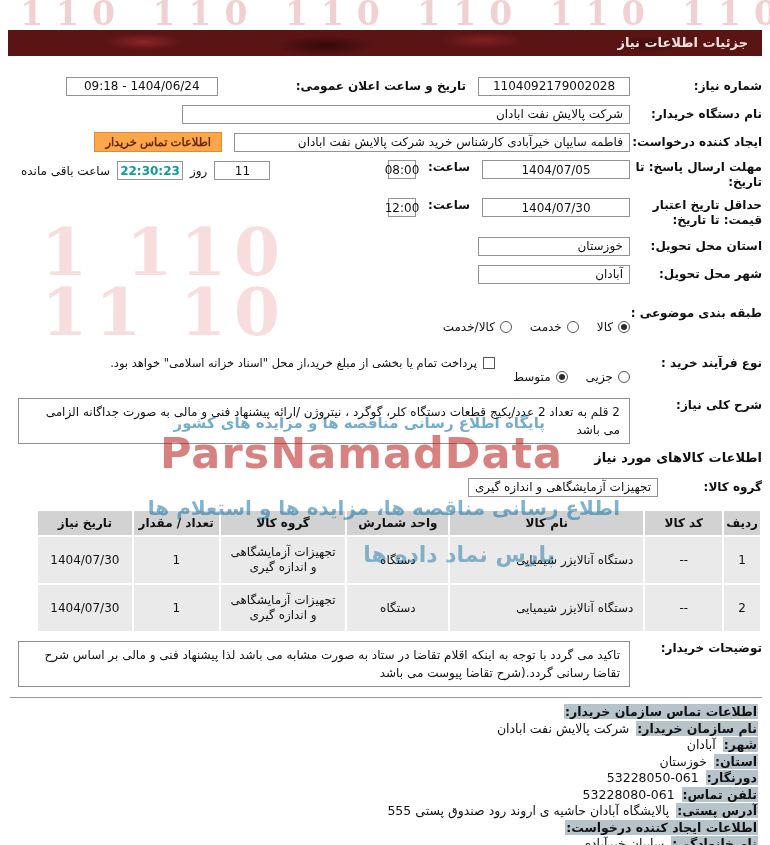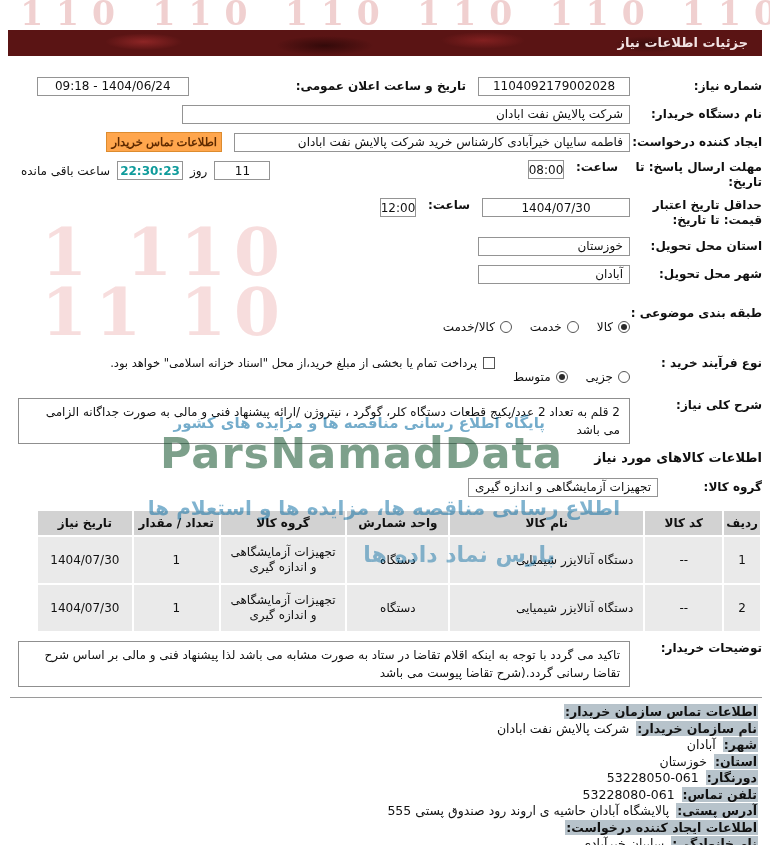--- a/index.html
+++ b/index.html
@@ -13,21 +13,21 @@
       font-family:"DejaVu Serif", serif; font-weight:bold; font-size:33px; letter-spacing:13px;
       color:#d98585; opacity:.38; }
   .wm-digits-mid { position:absolute; top:222px; left:-12px; width:300px; white-space:pre-line;
       font-family:"DejaVu Serif", serif; font-weight:bold; font-size:66px; line-height:60px; letter-spacing:8px;
       color:#eca7a7; opacity:.38; }
   .wm-fa { color:#0369a1; font-weight:bold; position:absolute; }
   .wm-fa-1 { top:414px; right:225px; font-size:15px; opacity:.55; }
   .wm-fa-2 { top:496px; right:150px; font-size:20px; opacity:.5; }
   .wm-fa-3 { top:542px; right:215px; font-size:22px; opacity:.45; }
   .wm-brand { position:absolute; top:428px; left:160px; font-size:43px; font-weight:bold;
-      color:#14532d; opacity:.55; letter-spacing:1px; }
+      color:#b91c1c; opacity:.55; letter-spacing:1px; }
 
   
   .top-space { height:30px; }
   .title-bar { position:relative; height:26px; margin:0 8px; background:#5a1414; overflow:hidden;
       color:#f2e3e3; font-weight:bold; font-size:13px; line-height:26px; padding-right:14px; }
   .title-bar::before { content:""; position:absolute; inset:0;
       background-image:
         radial-gradient(ellipse 55px 12px at 18% 45%, rgba(150,40,40,.85), transparent 70%),
         radial-gradient(ellipse 70px 14px at 42% 60%, rgba(35,5,5,.7), transparent 70%),
         radial-gradient(ellipse 60px 12px at 63% 40%, rgba(140,35,35,.8), transparent 70%),
@@ -40,27 +40,27 @@
   .form-row { display:flex; align-items:center; margin-bottom:8px; min-height:20px; }
   .row-top { align-items:flex-start; }
   .flabel { width:132px; flex-shrink:0; font-weight:bold; font-size:12px; line-height:15px; color:#101010; }
   .w-label-small { width:104px; }
   .inline-label { font-weight:bold; font-size:12px; margin:0 12px; white-space:nowrap; }
   .inline-text { font-size:12px; margin:0 7px; white-space:nowrap; }
   .box { background:#fff; border:1px solid #949494; height:19px; font-size:12px; padding:0 6px;
       display:inline-flex; align-items:center; white-space:nowrap; }
   .center { justify-content:center; }
   .w152{width:152px} .w148{width:148px} .w448{width:448px} .w396{width:396px}
-  .w52{width:36px} .w56{width:56px} .w66{width:66px} .w190{width:190px}
-  .mr70 { margin-right:95px; }
+  .w52{width:28px} .w56{width:56px} .w66{width:66px} .w190{width:190px}
+  .mr70 { margin-right:66px; }
   .countdown { color:#0f9b9b; font-weight:bold; }
   .row-split { justify-content:space-between; padding-left:4px; }
   .row-right, .row-left { display:flex; align-items:flex-start; }
   .row-left { align-items:center; padding-top:1px; }
-  .btn-contact { margin-right:12px; height:20px; display:inline-flex; align-items:center; padding:0 4px;
+  .btn-contact { margin-right:12px; height:20px; display:inline-flex; align-items:center; padding:0 10px;
       background:#ffa64d; border:1px solid #dd8c2f; color:#5f2a00; font-weight:bold; font-size:11.5px; cursor:pointer; }
 
   
   .opt { display:inline-flex; align-items:center; margin-left:18px; font-size:12px; gap:5px; cursor:pointer;margin-top:28px; }
   .radio { width:12px; height:12px; border:1px solid #555; border-radius:50%; background:#fff; position:relative; flex-shrink:0; }
   .radio.checked::after { content:""; position:absolute; inset:2px; border-radius:50%; background:#2b2b2b; }
   .checkbox { width:12px; height:12px; border:1px solid #555; background:#fff; flex-shrink:0; margin-left:6px; }
   .treasury-text { font-size:11.5px; white-space:nowrap; }
 
   
@@ -123,20 +123,21 @@
 
       <div class="form-row">
         <div class="flabel">ایجاد کننده درخواست:</div>
         <div class="box w396">فاطمه سایپان خیرآبادی کارشناس خرید شرکت پالایش نفت ابادان</div>
         <button class="btn-contact">اطلاعات تماس خریدار</button>
       </div>
 
       <div class="form-row row-top row-split">
         <div class="row-right">
           <div class="flabel">مهلت ارسال پاسخ: تا تاریخ:</div>
+          <div class="box w148 center">1404/07/05</div>
           <div class="inline-label">ساعت:</div>
           <div class="box w52 center">08:00</div>
         </div>
         <div class="row-left">
           <div class="box w56 center">11</div>
           <span class="inline-text">روز</span>
           <div class="box w66 center countdown">22:30:23</div>
           <span class="inline-text">ساعت باقی مانده</span>
         </div>
       </div>

